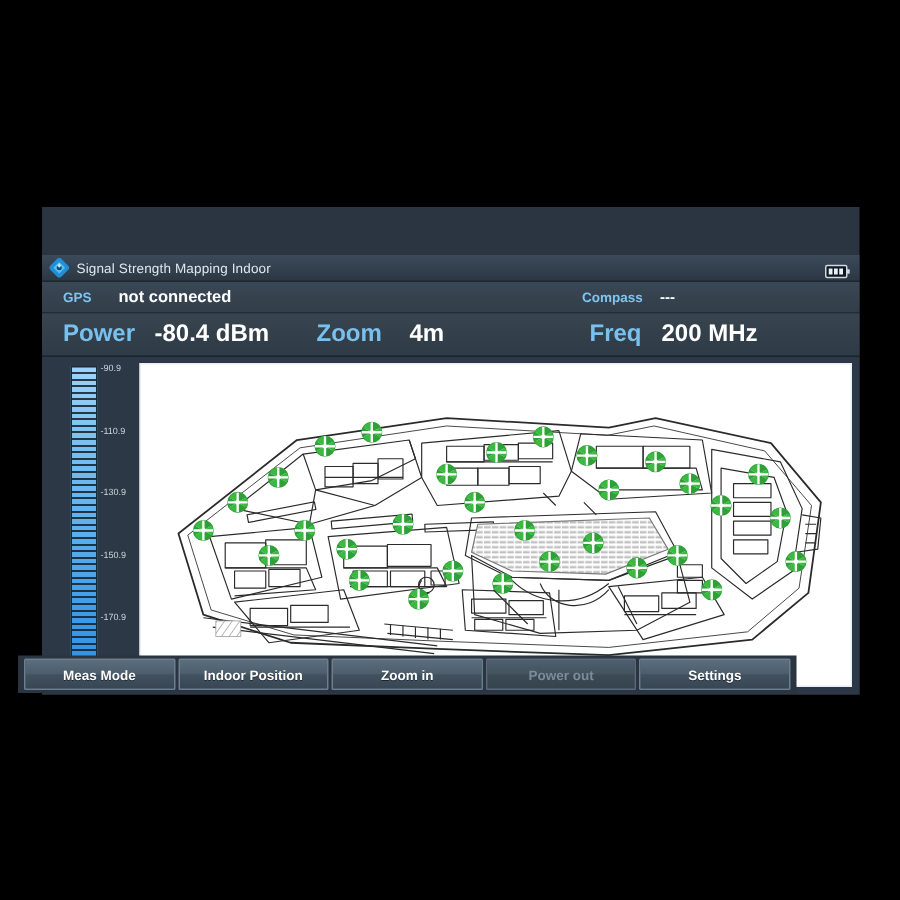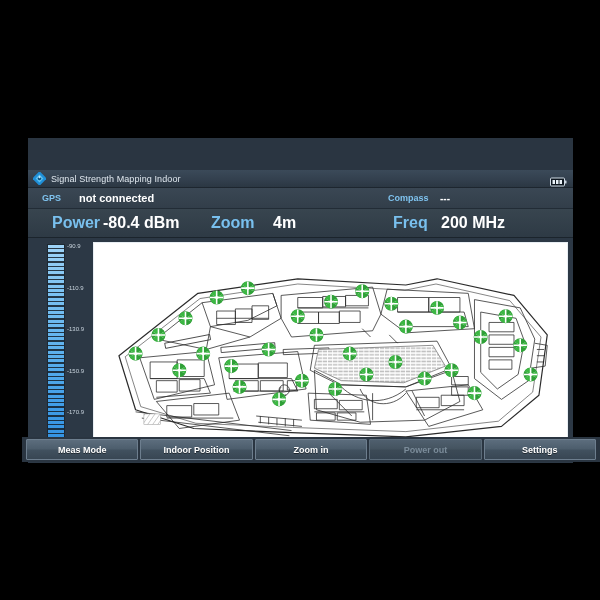--- a/index.html
+++ b/index.html
@@ -49,21 +49,21 @@
 
   
   .measrow{
     height:28px;flex:0 0 28px;
     background:linear-gradient(180deg,#38454f 0%,#2e3a45 100%);
     display:flex;align-items:center;position:relative;
     border-bottom:1px solid #1b242c;
   }
   .lbl-lg{color:#79c0ee;font-size:16px;font-weight:bold;}
   .val-lg{color:#ffffff;font-size:16px;font-weight:bold;}
-  .m-power-l{position:absolute;left:24px;}
+  .m-power-l{position:absolute;left:14px;}
   .m-power-v{position:absolute;left:75px;}
   .m-dist-l{position:absolute;left:183px;}
   .m-dist-v{position:absolute;left:245px;}
   .m-freq-l{position:absolute;left:365px;}
   .m-freq-v{position:absolute;left:413px;}
 
   
   .bodyarea{
     flex:1 1 auto;display:flex;position:relative;background:#2c3845;
     padding:4px 5px 5px 5px;box-sizing:border-box;
@@ -93,21 +93,21 @@
     transform:translateY(-50%);
   }
   .maparea{
     flex:1 1 auto;background:#ffffff;position:relative;overflow:hidden;
     border:1px solid #e8eef3;
   }
   .maparea svg{display:block;width:100%;height:100%;}
 
   
   .softkeys{
-    position:absolute;left:22px;top:437px;width:578px;height:25px;
+    position:absolute;left:12px;top:437px;width:519px;height:25px;
     background:#2a3541;display:flex;align-items:center;
     padding:2px 4px;box-sizing:border-box;gap:2px;
   }
   .skey{
     flex:1 1 0;height:21px;
     background:linear-gradient(180deg,#5c6d7d 0%,#4c5d6c 48%,#41515f 52%,#384653 100%);
     border:1px solid #6d7e8e;
     border-radius:1px;
     color:#ffffff;font-size:9px;font-weight:bold;
     display:flex;align-items:center;justify-content:center;

